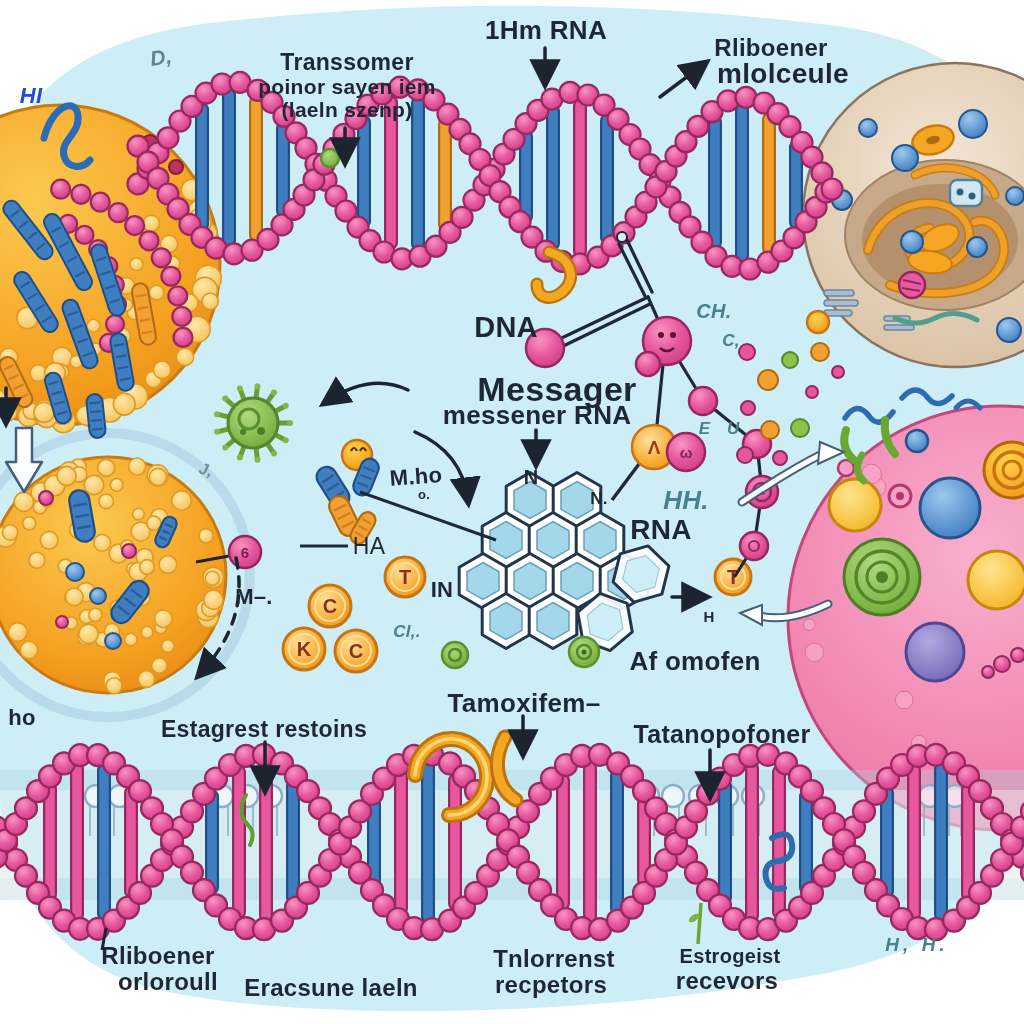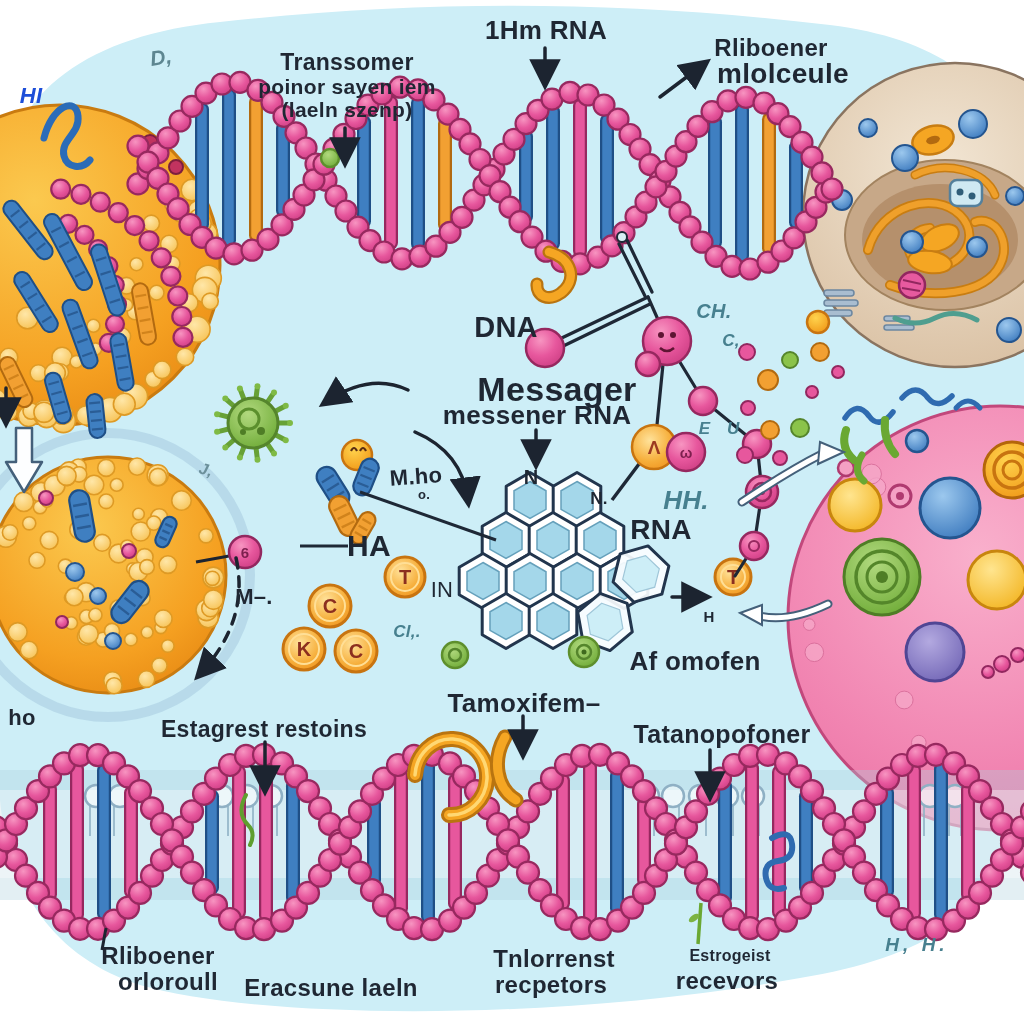--- a/index.html
+++ b/index.html
@@ -1056,35 +1056,35 @@
   <div class="lbl" style="left:506px;top:327px;font-size:29px">DNA</div>
   <div class="lbl" style="left:557px;top:389px;font-size:34px">Messager</div>
   <div class="lbl" style="left:537px;top:415px;font-size:26px">messener RNA</div>
   <div class="lbl note" style="left:714px;top:311px;font-size:20px">CH.</div>
   <div class="lbl note" style="left:731px;top:340px;font-size:17px">C,</div>
   <div class="lbl note" style="left:722px;top:428px;font-size:17px;letter-spacing:6px">E U</div>
   <div class="lbl note" style="left:686px;top:500px;font-size:26px">HH.</div>
   <div class="lbl" style="left:661px;top:530px;font-size:28px">RNA</div>
   <div class="lbl" style="left:531px;top:477px;font-size:20px;font-weight:700">N</div>
   <div class="lbl" style="left:599px;top:498px;font-size:17px;font-weight:700">N.</div>
-  <div class="lbl" style="left:442px;top:590px;font-size:22px;font-weight:400">IN</div>
-  <div class="lbl" style="left:369px;top:546px;font-size:30px;font-weight:700">HA</div>
+  <div class="lbl" style="left:442px;top:590px;font-size:22px;font-weight:700">IN</div>
+  <div class="lbl" style="left:369px;top:546px;font-size:23px;font-weight:400">HA</div>
   <div class="lbl rot-n4" style="left:416px;top:477px;font-size:22px">M.ho</div>
   <div class="lbl" style="left:424px;top:494px;font-size:13px">o.</div>
   <div class="lbl" style="left:254px;top:597px;font-size:22px">M–.</div>
   <div class="lbl note" style="left:407px;top:631px;font-size:17px">Cl,.</div>
   <div class="lbl note rot-p15" style="left:206px;top:470px;font-size:16px;color:#6b8f9a">J,</div>
   <div class="lbl" style="left:695px;top:661px;font-size:26px">Af omofen</div>
   <div class="lbl" style="left:709px;top:616px;font-size:15px;font-weight:700">H</div>
   <div class="lbl" style="left:524px;top:703px;font-size:26px">Tamoxifem–</div>
   <div class="lbl" style="left:264px;top:729px;font-size:23px">Estagrest restoins</div>
   <div class="lbl" style="left:722px;top:734px;font-size:25px">Tatanopofoner</div>
   <div class="lbl" style="left:22px;top:718px;font-size:22px">ho</div>
   <div class="lbl" style="left:158px;top:956px;font-size:24px">Rliboener</div>
   <div class="lbl" style="left:168px;top:982px;font-size:24px">orloroull</div>
   <div class="lbl" style="left:331px;top:988px;font-size:24px">Eracsune laeln</div>
   <div class="lbl" style="left:554px;top:959px;font-size:24px">Tnlorrenst</div>
   <div class="lbl" style="left:551px;top:985px;font-size:24px">recpetors</div>
-  <div class="lbl" style="left:730px;top:956px;font-size:16px">Estrogeist</div>
+  <div class="lbl" style="left:730px;top:956px;font-size:20px">Estrogeist</div>
   <div class="lbl" style="left:727px;top:981px;font-size:24px">recevors</div>
   <div class="lbl note" style="left:917px;top:944px;font-size:19px;letter-spacing:4px">H, H.</div>
 </div>
 </div>
 
 </body></html>

